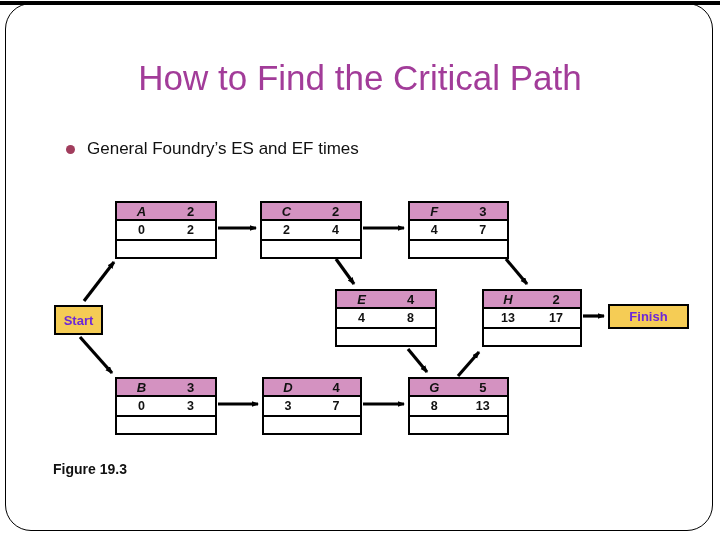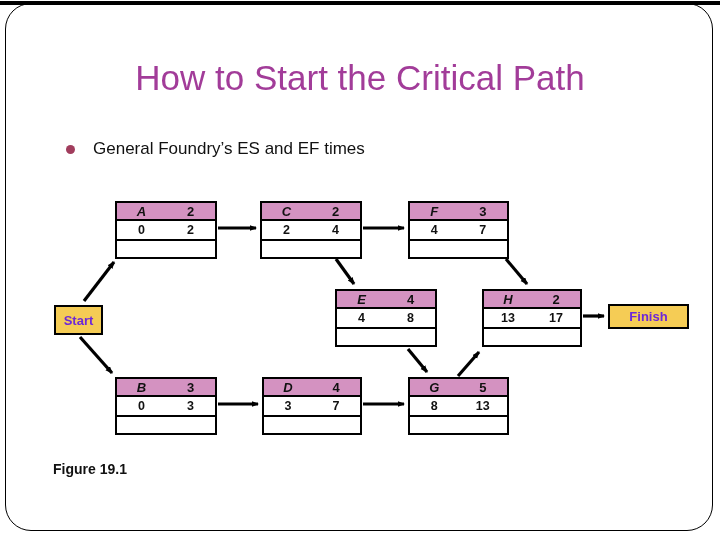--- a/index.html
+++ b/index.html
@@ -16,21 +16,21 @@
     background:transparent;
   }
   .title {
     position:absolute; left:0; top:58px; width:720px;
     text-align:center; font-size:35px; letter-spacing:0px;
     color:var(--title, #a23c99);
     white-space:nowrap;
   }
   .bullet-line {
     position:absolute; left:66px; top:139px;
-    display:flex; align-items:center; gap:18px;
+    display:flex; align-items:center; gap:12px;
     font-size:17px; color:#111;
   }
   .bullet-dot {
     width:9px; height:9px; border-radius:50%;
     background:var(--bullet-dot, #a13d5d);
     flex:0 0 auto;
   }
   .diagram { position:absolute; left:0; top:0; width:720px; height:540px; }
   svg.arrows { position:absolute; left:0; top:0; }
   svg.arrows line { stroke:var(--arrow, #000); stroke-width:3.2; }
@@ -65,21 +65,21 @@
     position:absolute; left:53px; top:461px;
     font-weight:bold; font-size:14px; color:#111;
   }
 </style>
 </head>
 <body style="--title: #a23c99; --node-header: #d492c1; --terminal-fill: #f5cc55; --bullet-dot: #a13d5d; --arrow: #000000; --border: #000000;">
 
 <div class="top-bar"></div>
 <div class="frame"></div>
 
-<div class="title">How to Start the Critical Path</div>
+<div class="title">How to Find the Critical Path</div>
 
 <div class="bullet-line">
   <span class="bullet-dot"></span>
   <span>General Foundry’s ES and EF times</span>
 </div>
 
 <div class="diagram">
   <svg class="arrows" id="arrows" width="720" height="540">
     <defs>
       <marker id="ah" markerWidth="8" markerHeight="7" refX="6.5" refY="3" orient="auto" markerUnits="userSpaceOnUse">
@@ -183,14 +183,14 @@
         </div>
         <div class="vals">
           <span class="cell">8</span>
           <span class="cell">13</span>
         </div>
         <div class="empty"></div>
       </div>
       <div class="terminal" style="left: 54px; top: 305px; width: 49px; height: 30px;">Start</div>
       <div class="terminal" style="left: 608px; top: 304px; width: 81px; height: 25px;">Finish</div>
     </div>
-  <div class="figure-caption">Figure 19.1</div>
+  <div class="figure-caption">Figure 19.3</div>
 </div>
 
 </body></html>

